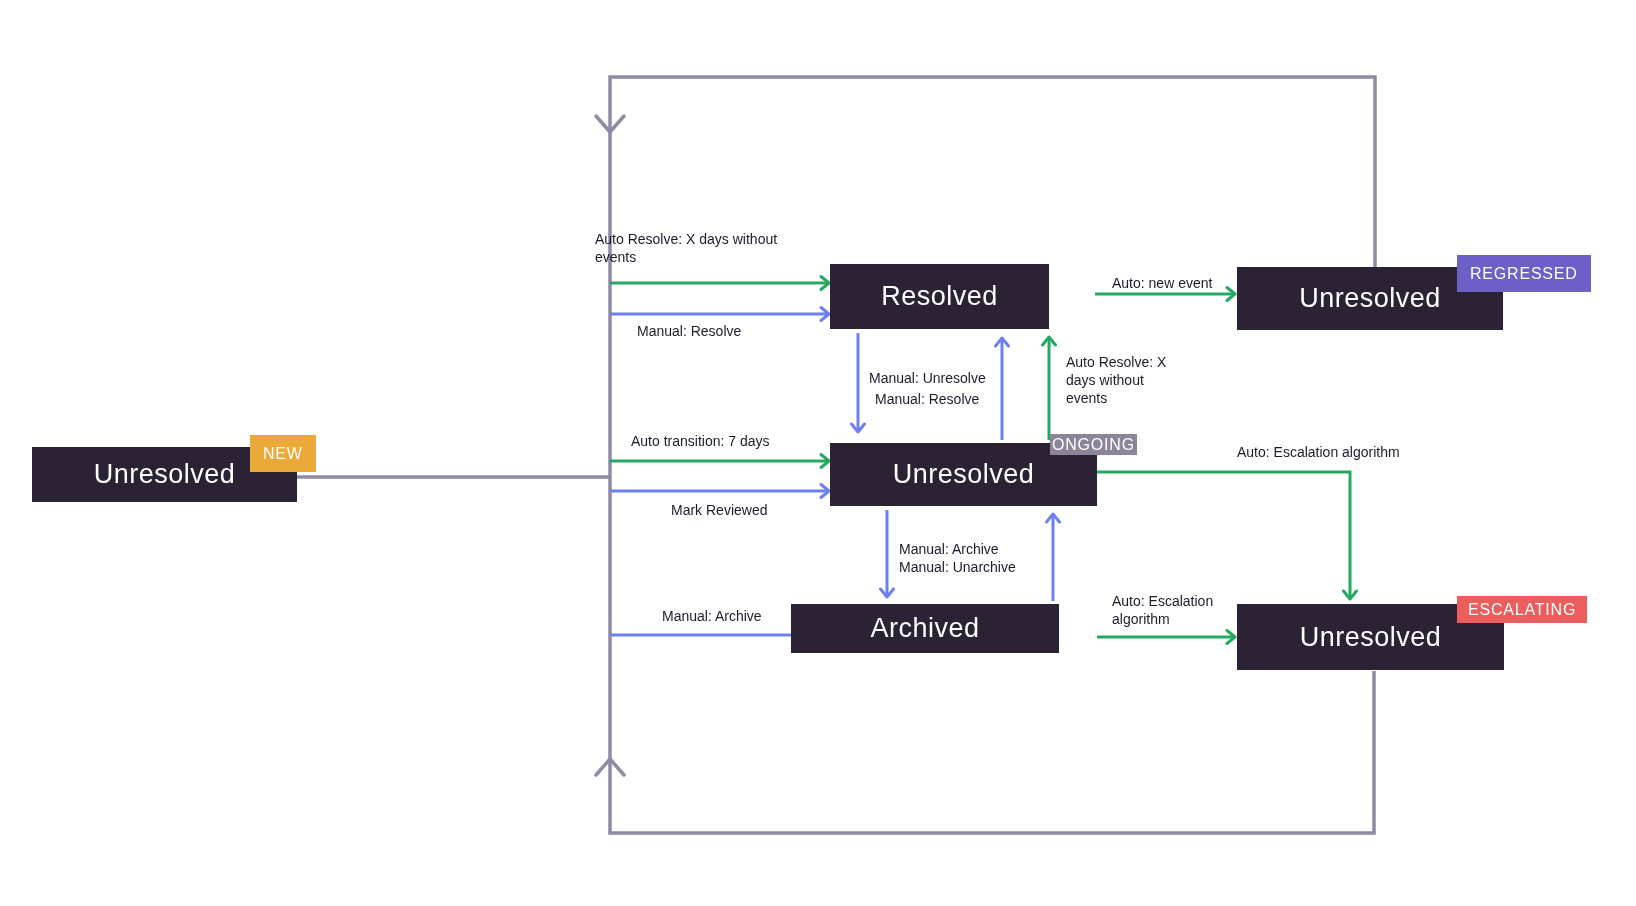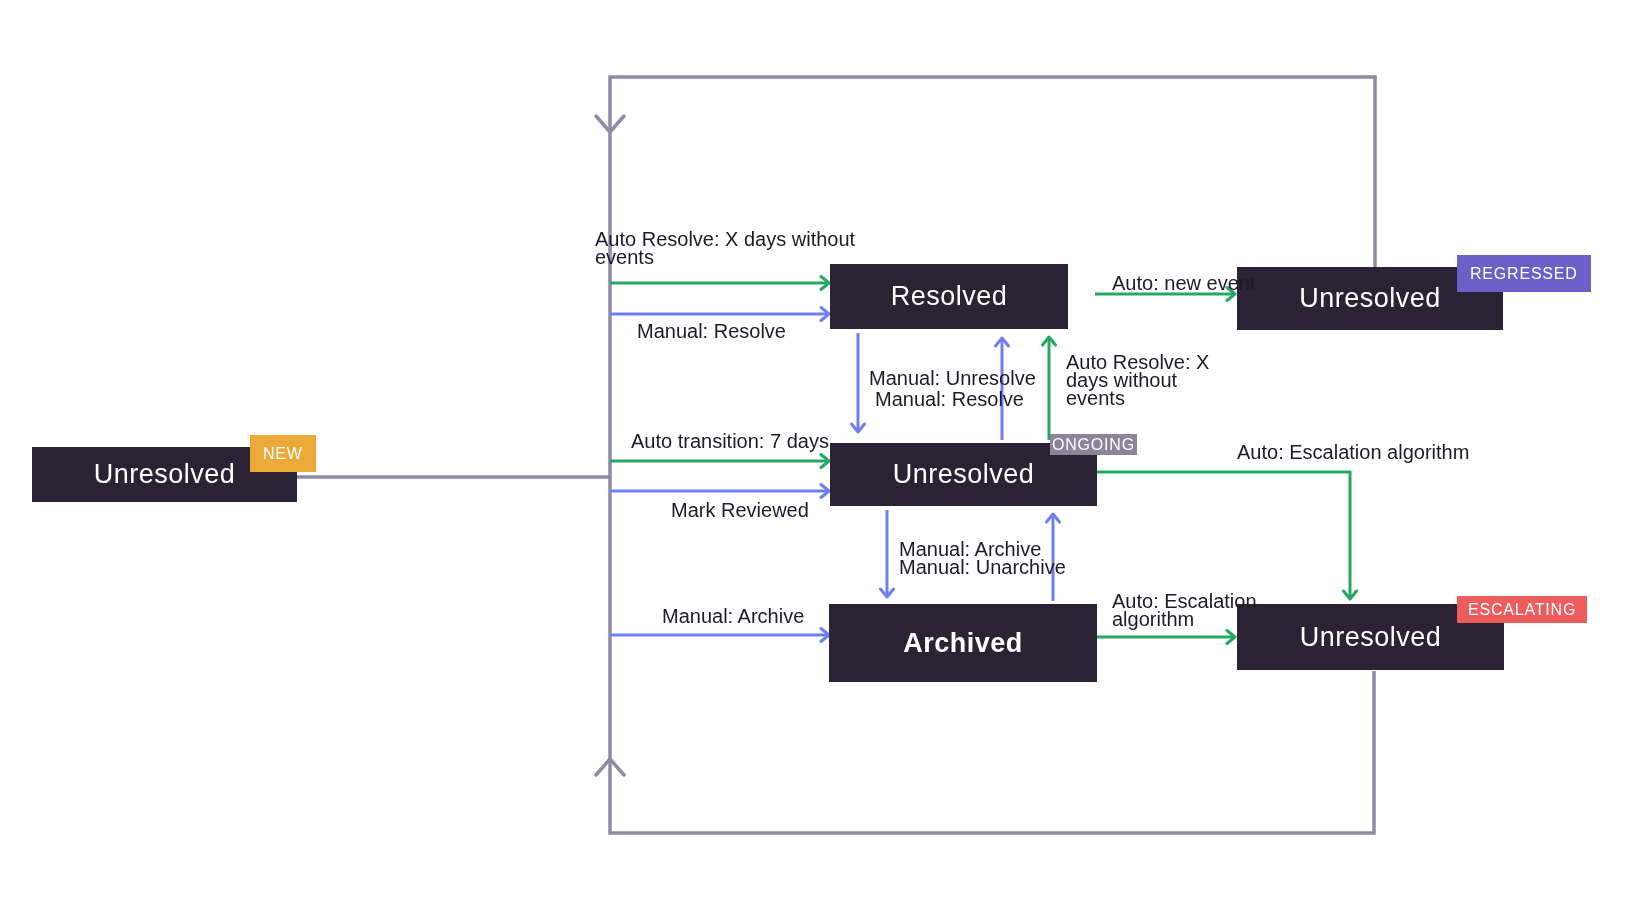--- a/index.html
+++ b/index.html
@@ -35,21 +35,21 @@
     color: var(--badge-text, #ffffff);
     font-size: 16px;
     line-height: 19px;
     padding: 9px 13px;
     letter-spacing: 0.8px;
     white-space: nowrap;
   }
 
   .lbl {
     position: absolute;
-    font-size: 20px;
+    font-size: 14px;
     line-height: 18px;
     color: var(--label-text, #1f1a2b);
     white-space: pre-line;
   }
 
   .eg { stroke: var(--auto-edge, #25a862); stroke-width: 3; fill: none; }
   .eb { stroke: var(--manual-edge, #6e7ff2); stroke-width: 3; fill: none; }
   .el { stroke: var(--loop-edge, #918aa5); stroke-width: 3.5; fill: none; }
   .mkg { stroke: var(--auto-edge, #25a862); stroke-width: 3; fill: none; stroke-linecap: round; stroke-linejoin: round; }
   .mkb { stroke: var(--manual-edge, #6e7ff2); stroke-width: 3; fill: none; stroke-linecap: round; stroke-linejoin: round; }
@@ -88,33 +88,33 @@
     <path class="eb" d="M 858 333 V 432" marker-end="url(#ah-b)"></path>
     <path class="eb" d="M 1002 440 V 338" marker-end="url(#ah-b)"></path>
     <path class="eb" d="M 887 510 V 597" marker-end="url(#ah-b)"></path>
     <path class="eb" d="M 1053 601 V 514" marker-end="url(#ah-b)"></path>
   </svg>
 
   <div class="node" style="left:32px; top:447px; width:265px; height:55px;">
     <span class="node-label">Unresolved</span>
   </div>
 
-  <div class="node" style="left:830px; top:264px; width:238px; height:65px;">
+  <div class="node" style="left:830px; top:264px; width:219px; height:65px;">
     <span class="node-label">Resolved</span>
   </div>
 
   <div class="node" style="left:1237px; top:267px; width:266px; height:63px;">
     <span class="node-label">Unresolved</span>
   </div>
 
   <div class="node" style="left:830px; top:443px; width:267px; height:63px;">
     <span class="node-label">Unresolved</span>
   </div>
 
-  <div class="node" style="left:829px; top:604px; width:268px; height:78px;font-weight:bold;">
+  <div class="node" style="left:791px; top:604px; width:268px; height:49px;">
     <span class="node-label">Archived</span>
   </div>
 
   <div class="node" style="left:1237px; top:604px; width:267px; height:66px;">
     <span class="node-label">Unresolved</span>
   </div>
 
   <div class="badge" style="left:250px; top:435px; background: var(--badge-new, #eba937);">NEW</div>
   <div class="badge" style="left:1457px; top:255px; background: var(--badge-regressed, #6c5fc7);">REGRESSED</div>
   <div class="badge" style="left:1050px; top:434px; padding:1px 2px; background: var(--badge-ongoing, #8d8499);">ONGOING</div>

